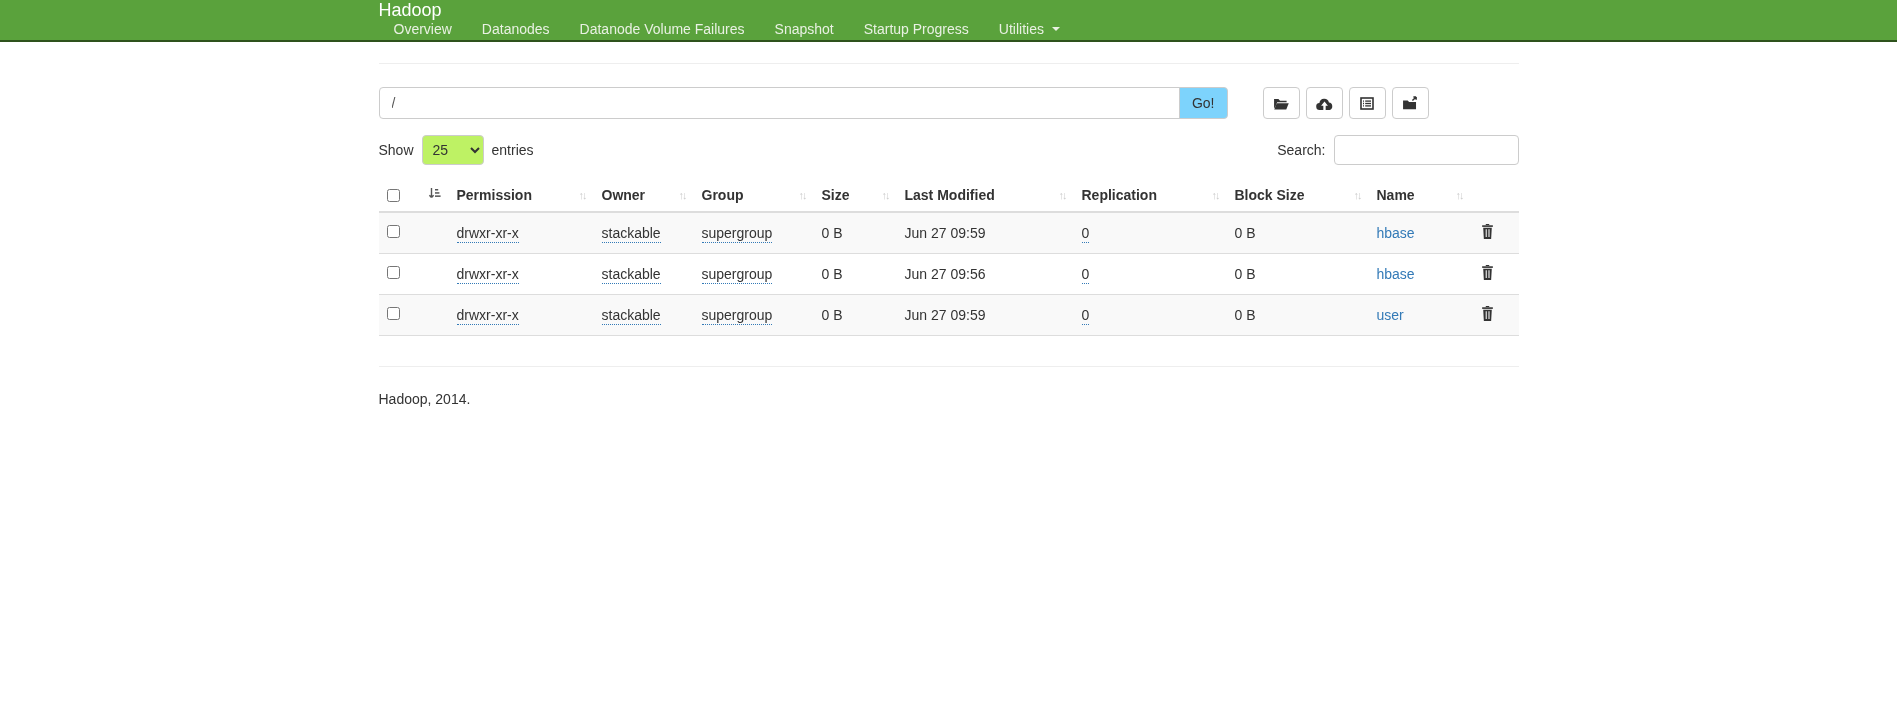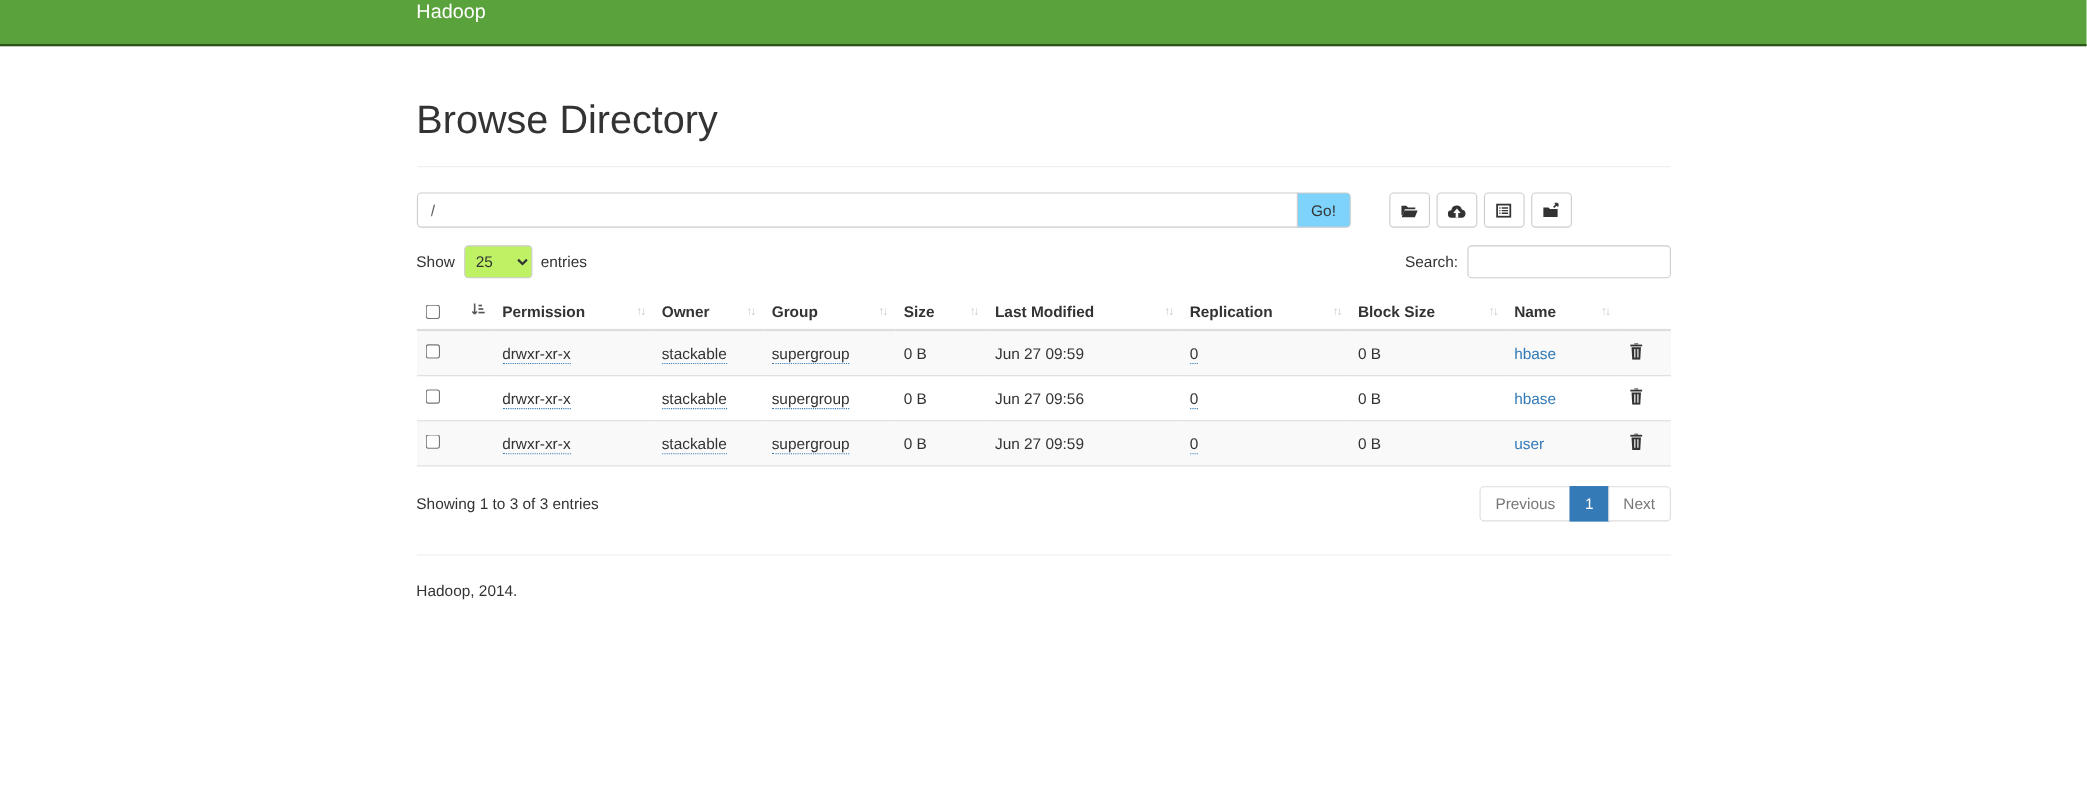--- a/index.html
+++ b/index.html
@@ -121,26 +121,48 @@
   .pagination li.disabled a{cursor:default;}
 
   .site-footer{margin-top:24px;color:var(--text-dark);font-size:14px;}
 </style>
 </head>
 <body>
 
 <nav class="navbar">
   <div class="container">
     <span class="navbar-brand">Hadoop</span>
+    <ul class="nav-links">
+      <li>
+          <a>Overview</a>
+        </li>
+      <li>
+          <a>Datanodes</a>
+        </li>
+      <li>
+          <a>Datanode Volume Failures</a>
+        </li>
+      <li>
+          <a>Snapshot</a>
+        </li>
+      <li>
+          <a>Startup Progress</a>
+        </li>
+      <li>
+        <a>
+            <span>Utilities</span>
+            <span class="caret"></span>
+          </a>
+      </li>
+    </ul>
   </div>
 </nav>
 
 <div class="container">
 
-  <h1 class="page-title">Browse Directory</h1>
   <hr class="hr-top">
 
   <div class="form-row">
     <div class="input-group">
       <input class="path-input" type="text" value="/" style="">
       <button class="go-btn">Go!</button>
     </div>
     <div class="icon-btn-group">
       <button class="icon-btn">
         <span>
@@ -338,31 +360,17 @@
                 <rect x="4.4" y="0" width="3.2" height="1"></rect>
                 <path d="M2 3.5h8L9.4 14H2.6z M4.3 5v7.2h1V5z M6.9 5v7.2h1V5z" fill-rule="evenodd"></path>
               </svg>
             </span>
           </button>
         </td>
       </tr>
     </tbody>
   </table>
 
-  <div class="table-footer">
-    <div class="info-text">Showing 1 to 3 of 3 entries</div>
-    <ul class="pagination">
-      <li class="disabled">
-          <a>Previous</a>
-        </li>
-      <li class="active">
-          <a>1</a>
-        </li>
-      <li class="disabled">
-          <a>Next</a>
-        </li>
-    </ul>
-  </div>
 
   <hr class="hr-bottom">
   <div class="site-footer">Hadoop, 2014.</div>
 
 </div>
 
 </body></html>

